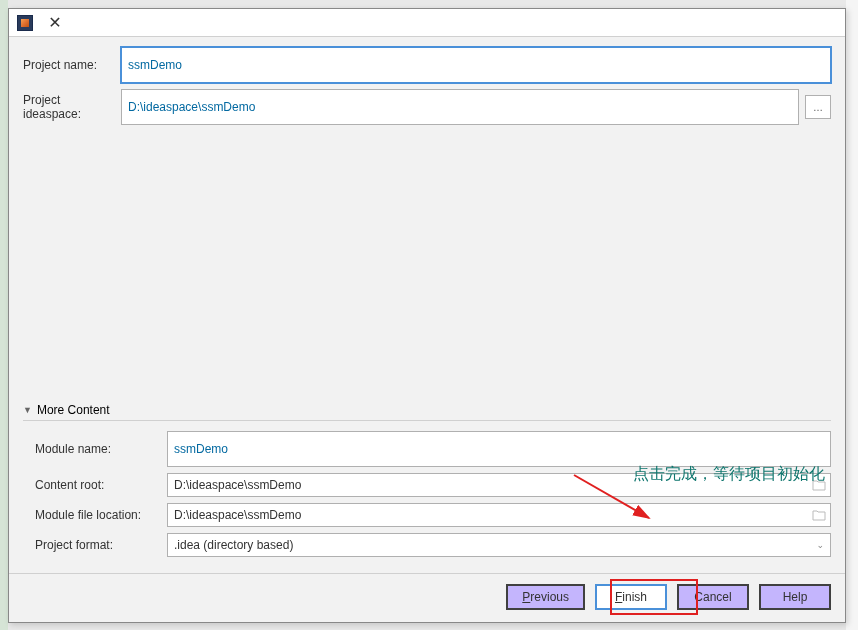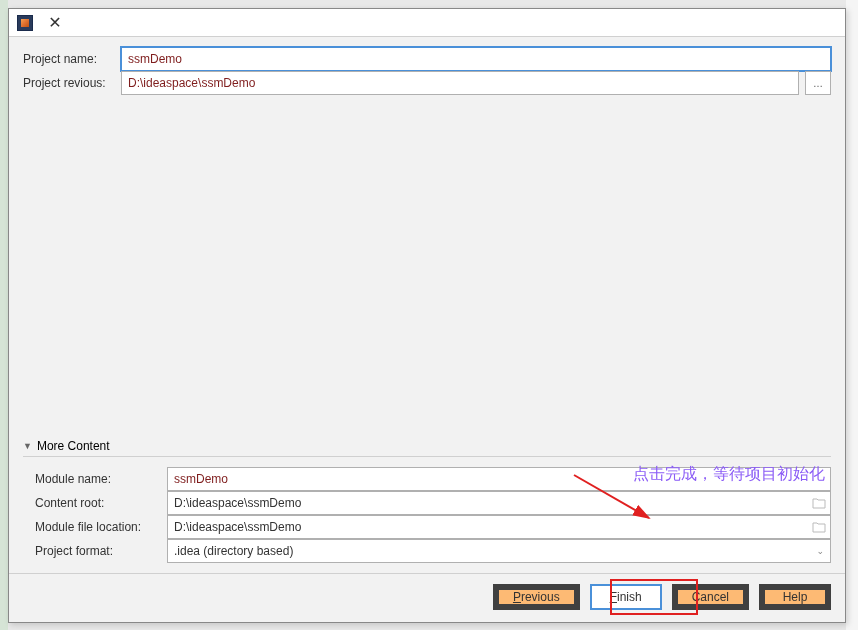--- a/index.html
+++ b/index.html
@@ -72,35 +72,36 @@
     .content {
       flex: 1;
       padding: 10px 14px;
       display: flex;
       flex-direction: column;
       position: relative;
     }
     .form-row {
       display: flex;
       align-items: center;
+      margin-bottom: 6px;
       gap: 6px;
     }
     .form-label {
       width: 92px;
       color: #333;
     }
     .form-label-wide { width: 120px; }
     .form-input {
       flex: 1;
-      height: 24px;
+      height: 36px;
       border: 1px solid #b0b0b0;
       background: #fff;
       padding: 0 6px;
       font-size: 12px;
-      color: #7f1d1d;
+      color: #0369a1;
     }
     .form-input.focused {
       border: 1px solid #4a90d9;
       outline: 1px solid #4a90d9;
     }
     .browse-btn {
       width: 26px;
       height: 24px;
       border: 1px solid #b0b0b0;
       background: #fff;
@@ -151,22 +152,22 @@
       display: flex;
       justify-content: flex-end;
       gap: 10px;
       padding: 10px 14px 12px;
       border-top: 1px solid #d0d0d0;
       position: relative;
     }
     .btn {
       min-width: 72px;
       height: 26px;
-      border: 6px solid #404040;
-      background: #fdba74;
+      border: 2px solid #404040;
+      background: #c4b5fd;
       display: flex;
       align-items: center;
       justify-content: center;
       font-size: 12px;
       color: #333;
       padding: 0 14px;
     }
     .btn.primary {
       border: 2px solid #4a90d9;
       background: #fff;
@@ -176,21 +177,21 @@
       position: absolute;
       border: 2px solid #e02020;
       left: 601px;
       top: 5px;
       width: 88px;
       height: 36px;
       pointer-events: none;
     }
     .annotation {
       position: absolute;
-      color: #8b5cf6;
+      color: #0f766e;
       font-size: 16px;
       font-family: "Microsoft YaHei", sans-serif;
       right: 20px;
       bottom: 88px;
     }
     .arrow-svg {
       position: absolute;
       left: 555px;
       bottom: 48px;
       width: 100px;
@@ -222,21 +223,21 @@
     <div class="titlebar-icon"></div>
     <div class="titlebar-close">✕</div>
   </div>
 
   <div class="content">
     <div class="form-row">
       <div class="form-label">Project name:</div>
       <input class="form-input focused" value="ssmDemo" style="">
     </div>
     <div class="form-row">
-      <div class="form-label">Project revious:</div>
+      <div class="form-label">Project ideaspace:</div>
       <input class="form-input" value="D:\ideaspace\ssmDemo" style="">
       <div class="browse-btn">…</div>
     </div>
 
     <div class="more-settings">
       <div class="more-header">
         <span class="chevron">▼</span>
         <span>More Content</span>
       </div>
 

